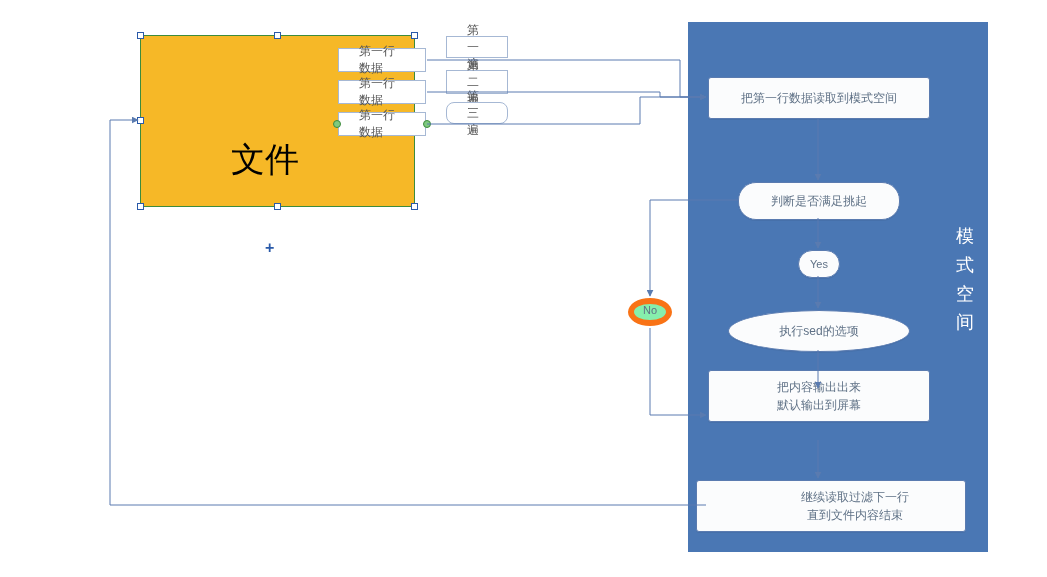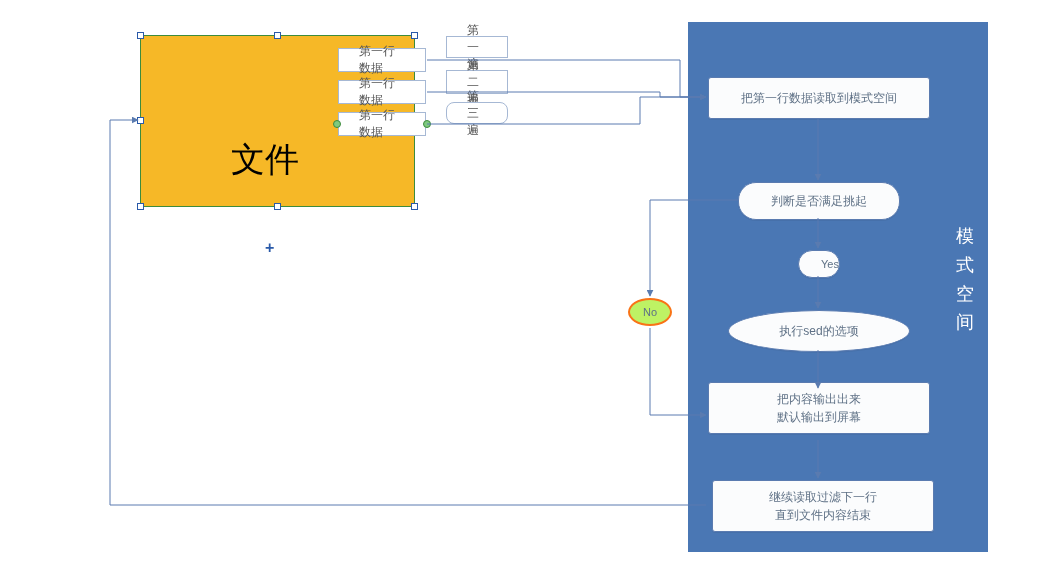--- a/index.html
+++ b/index.html
@@ -126,38 +126,37 @@
     text-align: center;
     line-height: 1.5;
     border-radius: 3px;
     box-shadow: 0 1px 0 rgba(0,0,0,0.05);
   }
   .node-ellipse { border-radius: 50%; text-align: center; }
 
   
   .n-read   { left: 20px;  top: 55px;  width: 220px; height: 40px; }
   .n-test   { left: 50px;  top: 160px; width: 160px; height: 36px; border-radius: 18px; }
-  .n-yes    { left: 110px; top: 228px; width: 40px;  height: 26px; border-radius: 14px; font-size: 11px; justify-content: flex-end; }
+  .n-yes    { left: 110px; top: 228px; width: 40px;  height: 26px; border-radius: 14px; font-size: 11px; }
   .n-exec   { left: 40px;  top: 288px; width: 180px; height: 40px; }
-  .n-out    { left: 20px;  top: 360px; width: 220px; height: 50px; }
-  .n-next   { left: 24px;  top: 458px; width: 220px; height: 50px; }
+  .n-out    { left: 20px;  top: 348px; width: 220px; height: 50px; }
+  .n-next   { left: 8px;  top: 458px; width: 220px; height: 50px; padding-left: 48px; }
 
   
   .n-no {
     left: 628px;
     top: 298px;
     width: 44px;
     height: 28px;
-    background: #bef264;
-    border: 2px solid #f97316;
+    background: #86efac;
+    border: 6px solid #f97316;
     color: #5f7186;
     font-size: 11px;
     border-radius: 50%;
     display: flex;
-    align-items: center;
     justify-content: center;
   }
 
   svg.lines {
     position: absolute;
     left: 0; top: 0;
     width: 1047px; height: 577px;
     pointer-events: none;
   }
 </style>

